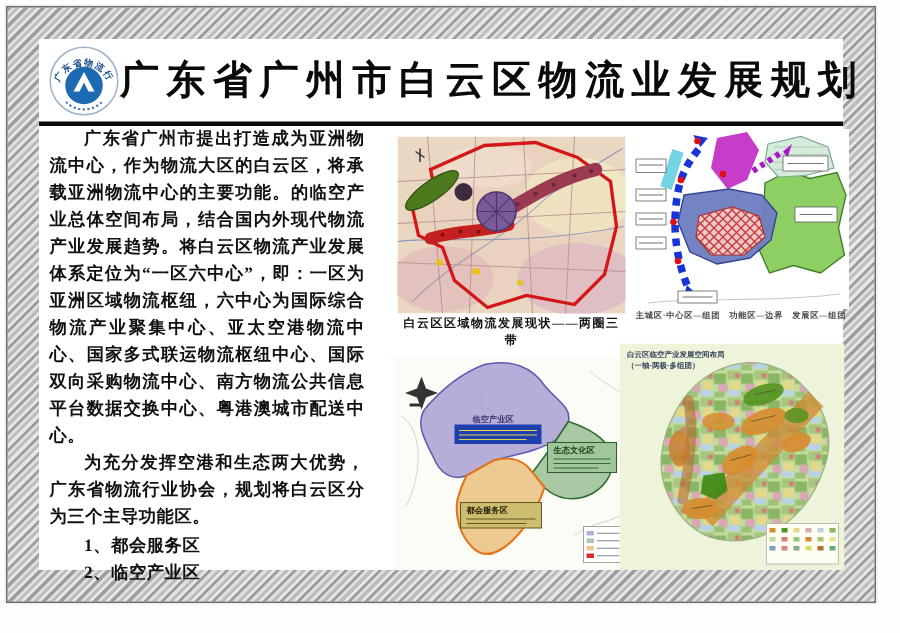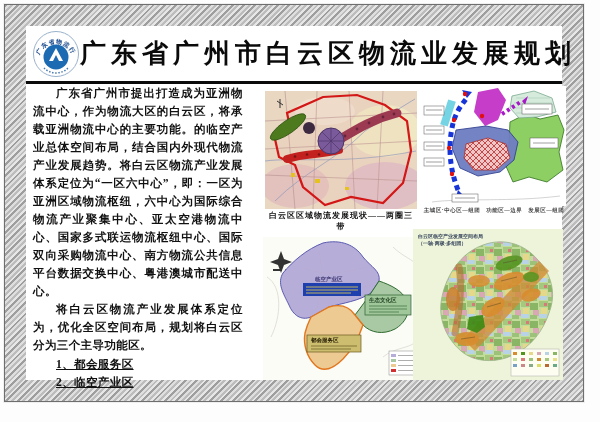--- a/index.html
+++ b/index.html
@@ -16,21 +16,21 @@
               border-bottom:3px solid #0a0a0a;background:#fff;}
   .logo-wrap{flex:0 0 auto;margin-left:6px;width:48px;height:48px;}
   .main-title{flex:1;font-size:26px;font-weight:bold;color:#0a0a0a;
               letter-spacing:5px;white-space:nowrap;padding-right:6px;}
   
   .text-col{position:absolute;left:7px;top:58px;width:210px;bottom:0;
             font-size:11.5px;font-weight:bold;color:#111;line-height:18px;
             text-align:justify;letter-spacing:0.4px;}
   .text-col p{margin:0;text-indent:2em;}
   .func-list{margin-top:1px;}
-  .func-list div{text-indent:2em;line-height:18px;text-decoration:underline;}
+  .func-list div{text-indent:2em;line-height:18px;}
   
   .maps{position:absolute;left:206px;top:56px;width:330px;height:327px;}
   .map-box{position:absolute;}
   .map-box svg{display:block;}
   .map-caption{font-weight:bold;color:#111;text-align:center;font-family:"Liberation Serif",serif;}
   .cap1{font-size:8px;letter-spacing:1px;margin-top:1px;}
   .cap2{font-size:5.5px;color:#444;letter-spacing:0.5px;margin-top:1px;}
 </style>
 </head>
 <body>
@@ -51,21 +51,21 @@
           <circle cx="24" cy="27" r="12.5" fill="#1b6ab2"></circle>
           <path d="M 24,18 L 31,31 L 27,31 L 24,25 L 21,31 L 17,31 Z" fill="#ffffff"></path>
           <path d="M 12,38 A 17,17 0 0 0 36,38" fill="none" stroke="#4a7ab0" stroke-width="1.5" stroke-dasharray="1.5,1.6"></path>
         </svg>
       </div>
       <div class="main-title">广东省广州市白云区物流业发展规划</div>
     </div>
 
     <div class="text-col">
       <p>广东省广州市提出打造成为亚洲物流中心，作为物流大区的白云区，将承载亚洲物流中心的主要功能。的临空产业总体空间布局，结合国内外现代物流产业发展趋势。将白云区物流产业发展体系定位为“一区六中心”，即：一区为亚洲区域物流枢纽，六中心为国际综合物流产业聚集中心、亚太空港物流中心、国家多式联运物流枢纽中心、国际双向采购物流中心、南方物流公共信息平台数据交换中心、粤港澳城市配送中心。</p>
-      <p>将白云区物流产业发展体系定位为，优化全区空间布局，规划将白云区分为三个主导功能区。</p>
+      <p>为充分发挥空港和生态两大优势，广东省物流行业协会，规划将白云区分为三个主导功能区。</p>
       <div class="func-list">
         <div>1、都会服务区</div>
         <div>2、临空产业区</div>
 
       </div>
     </div>
 
     <div class="maps">
 
       <div class="map-box" style="left:33px;top:9px;width:152px;">

